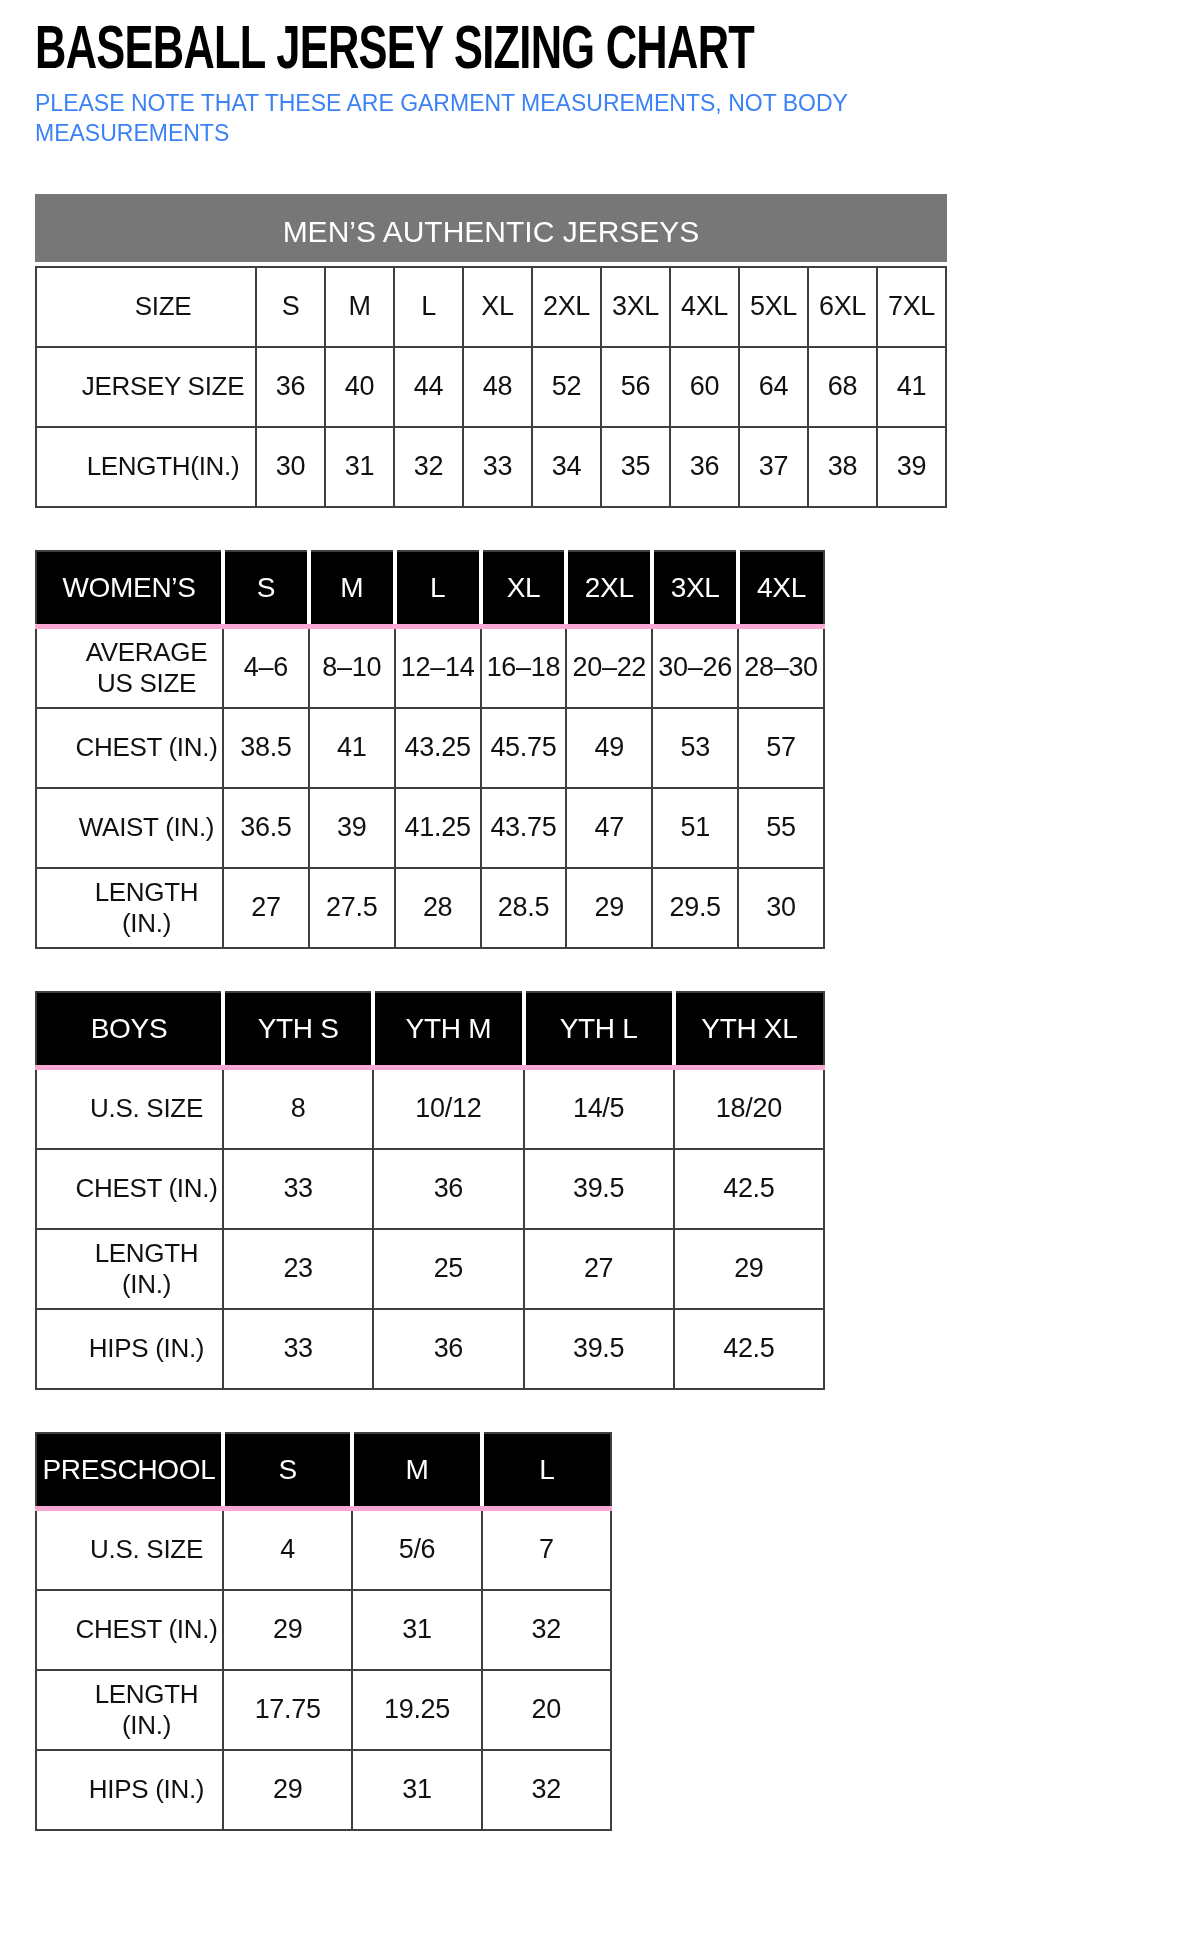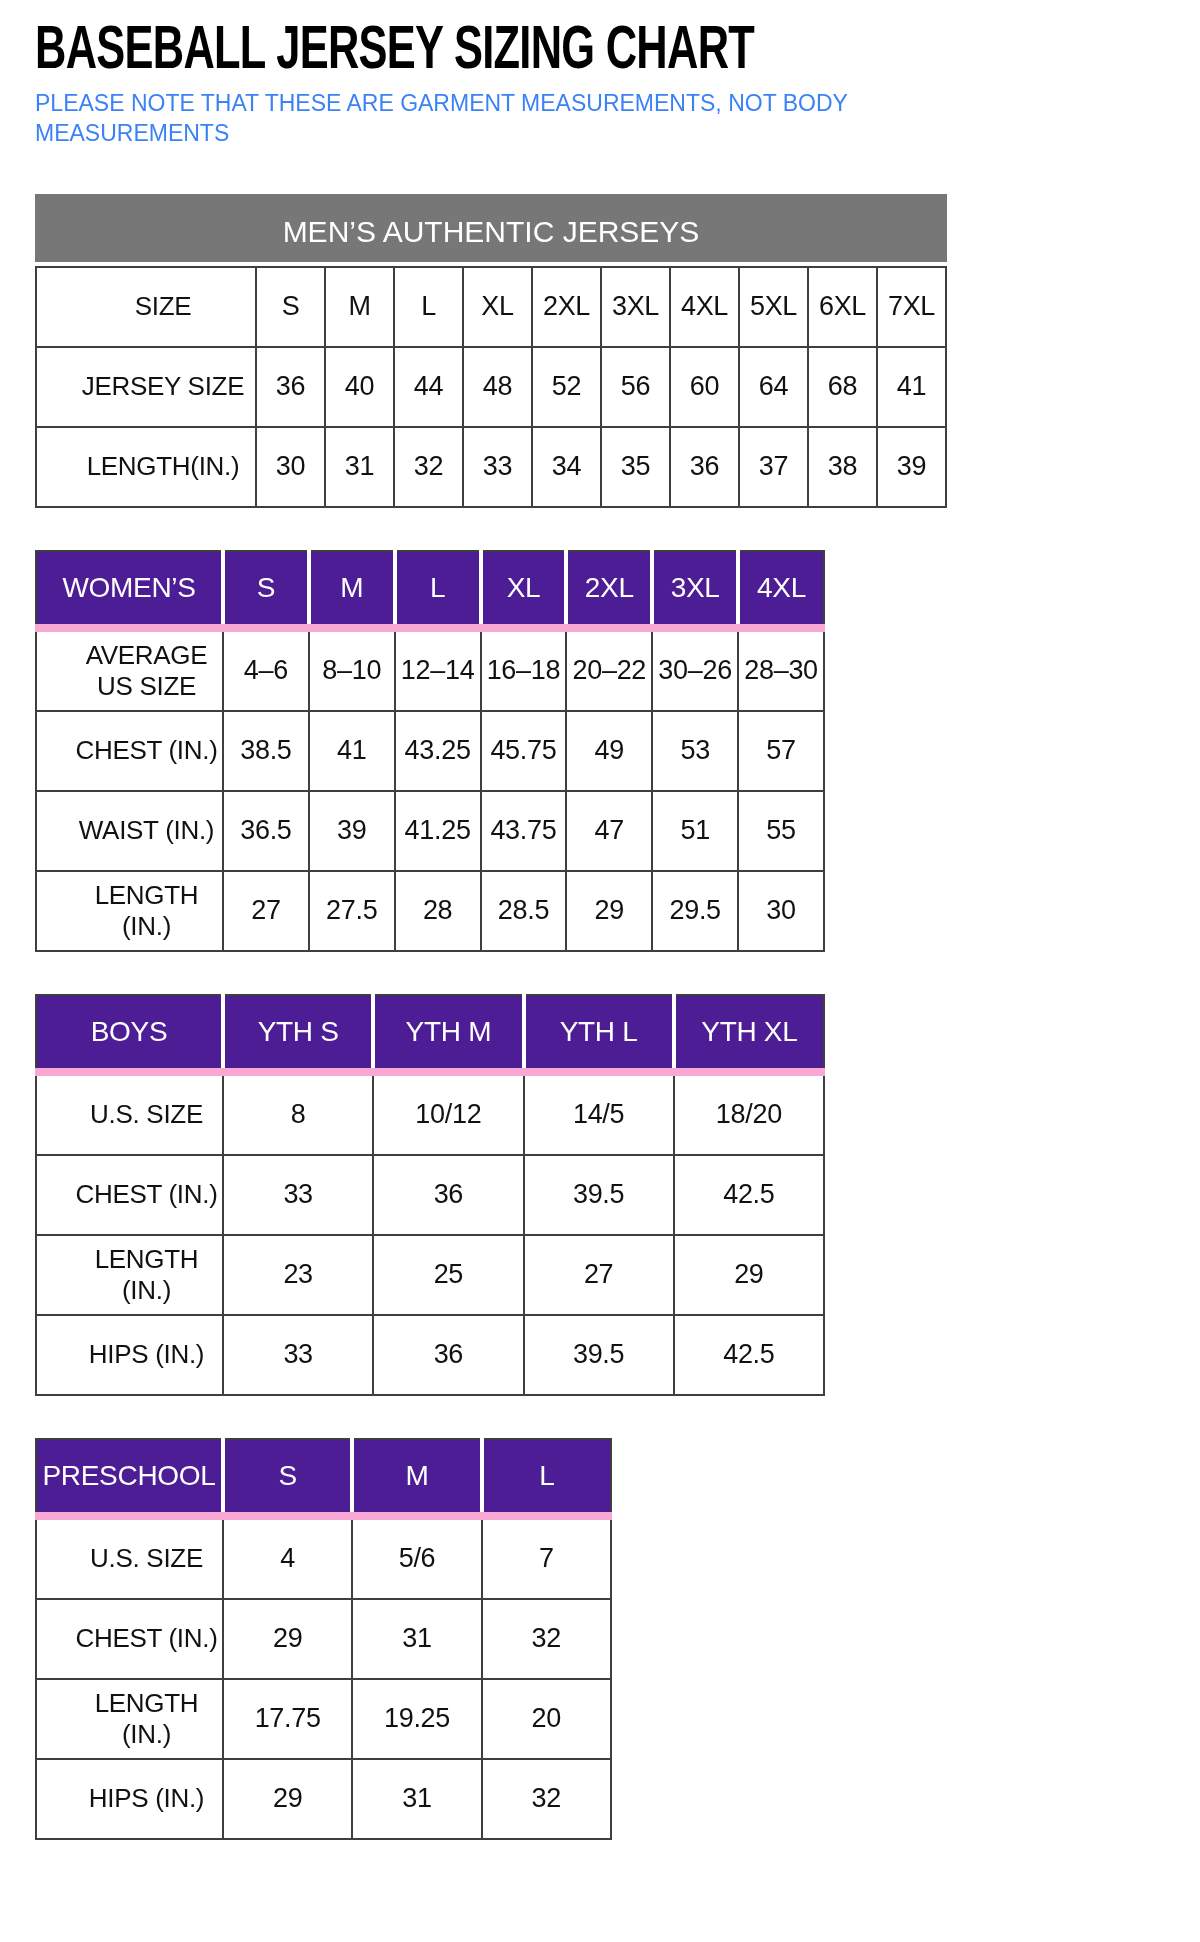--- a/index.html
+++ b/index.html
@@ -57,25 +57,25 @@
     height: 78px;
     text-align: center;
     vertical-align: middle;
     font-size: 27px;
     padding: 0 2px;
     letter-spacing: -0.3px;
   }
   table.sz .labelcol { width: 180px; }
   table.sz .rowlabel { white-space: pre-line; font-size: 26px; padding-left: 36px; }
   table.sz .hcell {
-    background: #4c1d95;
+    background: #000000;
     color: #ffffff;
     font-size: 28px;
     height: 72px;
-    border-bottom: 8px solid #f9a8d4;
+    border-bottom: 5px solid #f9a8d4;
   }
   table.sz .hcell + .hcell { border-left: 4px solid #ffffff; }
 </style>
 </head>
 <body>
 
 <div class="page">
 
   <h1 class="title">BASEBALL JERSEY SIZING CHART</h1>
 

